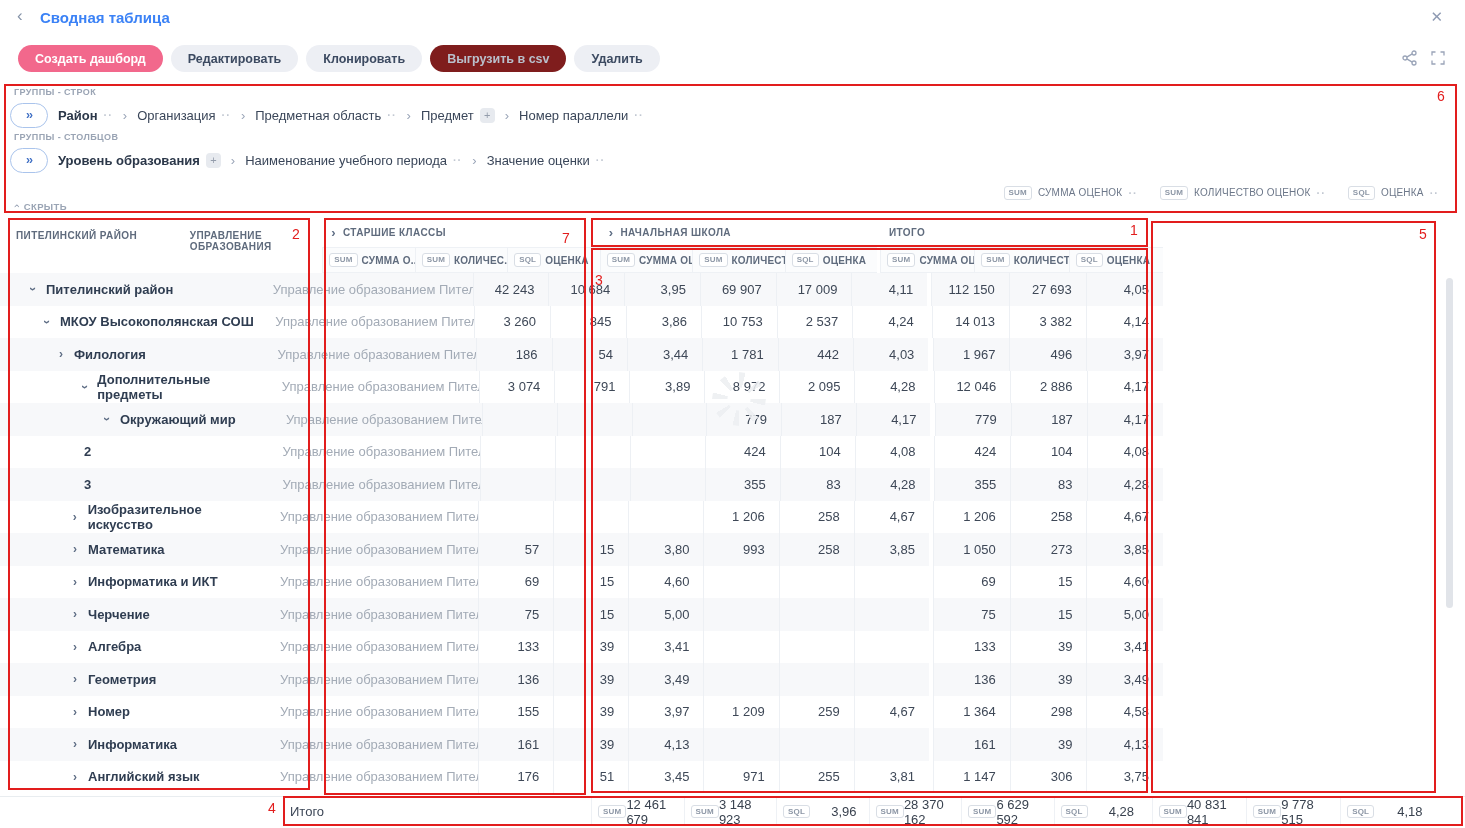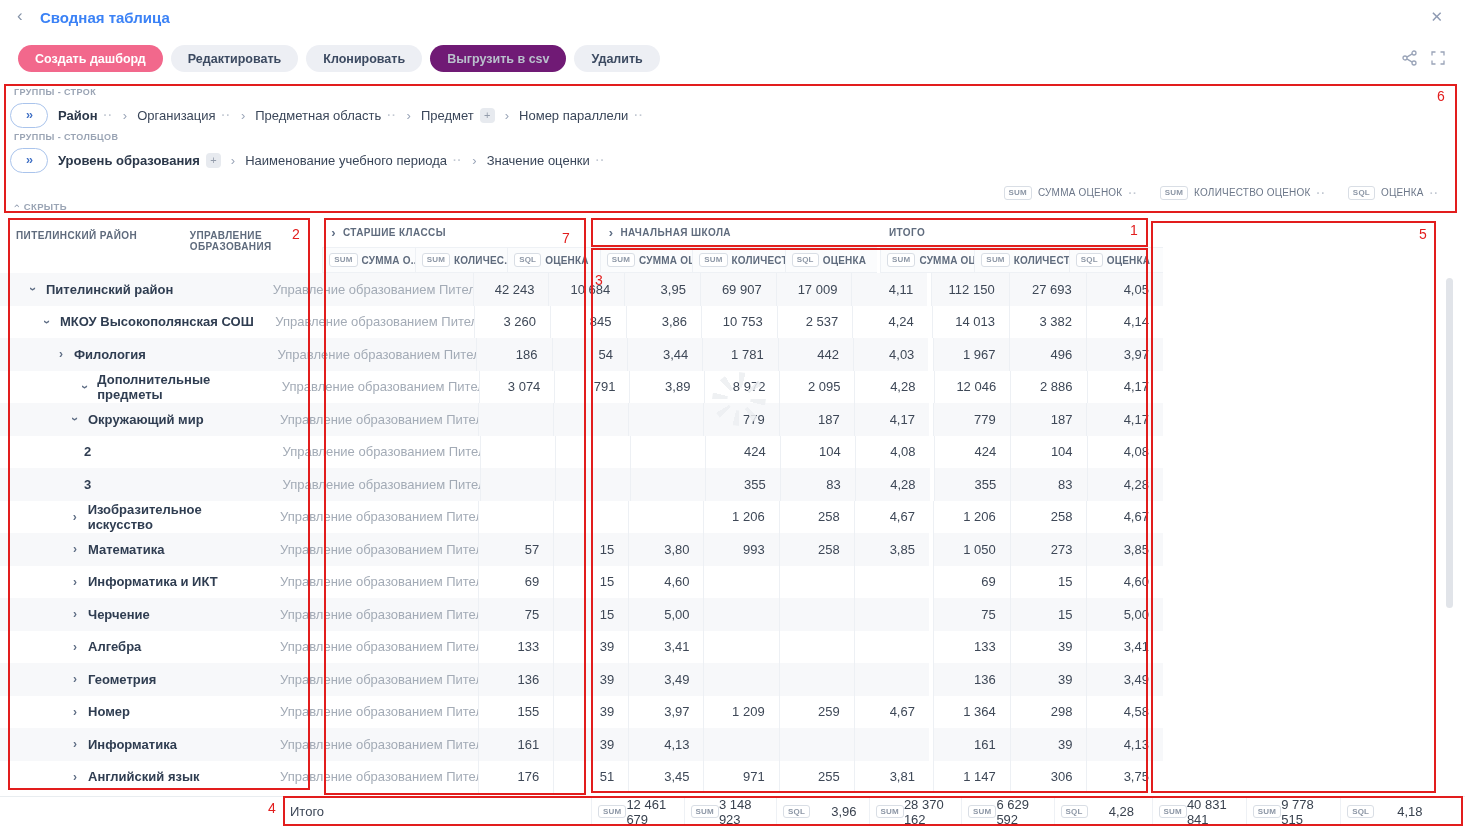--- a/index.html
+++ b/index.html
@@ -9,21 +9,21 @@
   
   .topbar{position:absolute;left:0;top:0;width:100%;height:36px}
   .back-ic{position:absolute;left:17px;top:6px;font-size:17px;color:#8593a8;cursor:pointer}
   .page-title{position:absolute;left:40px;top:9px;font-size:15px;font-weight:700;color:#3b82f6}
   .close-ic{position:absolute;right:22px;top:8px;font-size:15px;color:#8f9bb3;cursor:pointer}
 
   
   .actions{position:absolute;left:18px;top:45px;display:flex;gap:8px;align-items:center}
   .btn{height:27px;padding:0 17px;border:none;border-radius:14px;font-family:inherit;font-size:12.5px;font-weight:700;background:#edeff4;color:#3c4a61;cursor:pointer;white-space:nowrap}
   .btn.primary{background:#f2688c;color:#fff}
-  .btn.disabled{background:#701a75;color:#b9c0cc;cursor:default}
+  .btn.disabled{background:#7f1d1d;color:#b9c0cc;cursor:default}
   .top-icons{position:absolute;right:20px;top:50px;display:flex;gap:13px;align-items:center}
   .top-icons svg{display:block}
 
   
   .g-label{position:absolute;font-size:9px;letter-spacing:.4px;color:#9aa4b4;font-weight:700}
   .g-row{position:absolute;display:flex;align-items:center;gap:10px;height:28px}
   .expand-btn{width:38px;height:25px;border:1px solid #aac4ec;border-radius:13px;background:#fff;color:#3f6fc4;font-size:12px;font-weight:700;letter-spacing:-1px;display:flex;align-items:center;justify-content:center;cursor:pointer}
   .crumb{display:inline-flex;align-items:center;gap:6px;cursor:grab}
   .crumb-label{font-size:13px;color:#3a4659}
   .crumb-label.bold{font-weight:700;color:#2b3749}
@@ -318,21 +318,21 @@
         <div class="c-num">3,89</div>
         <div class="c-num">8 972</div>
         <div class="c-num">2 095</div>
         <div class="c-num">4,28</div>
         <div class="c-gap"></div>
         <div class="c-num tot">12 046</div>
         <div class="c-num tot">2 886</div>
         <div class="c-num tot">4,17</div>
       </div>
       <div class="row">
-        <div class="c-tree" style="padding-left: 70px;">
+        <div class="c-tree" style="padding-left: 102px;">
           <span class="tree-chevron down">›</span>
           <span class="tree-label">Окружающий мир</span>
         </div>
         <div class="c-org">Управление образованием Пителинского района</div>
         <div class="c-num"></div>
         <div class="c-num"></div>
         <div class="c-num"></div>
         <div class="c-num">779</div>
         <div class="c-num">187</div>
         <div class="c-num">4,17</div>

